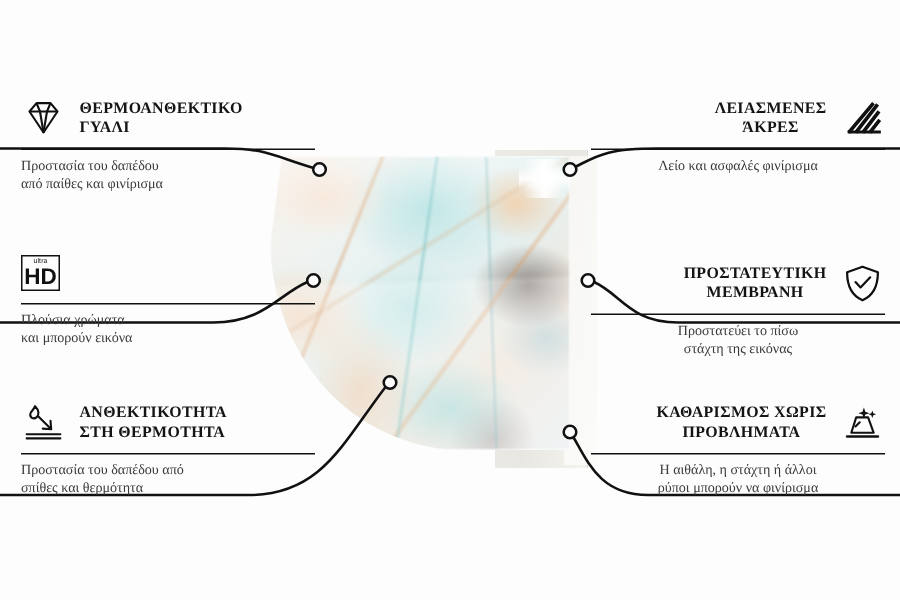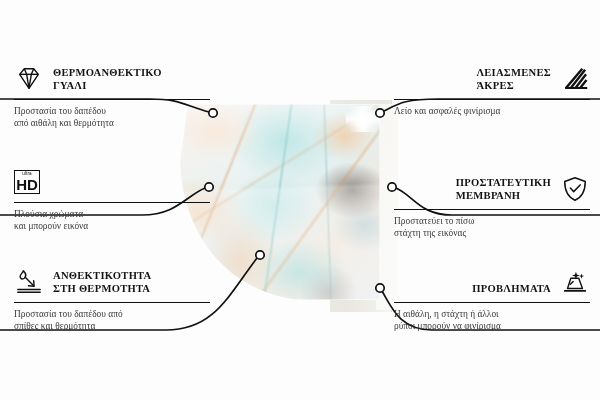--- a/index.html
+++ b/index.html
@@ -71,21 +71,21 @@
       linear-gradient(90deg, rgba(255,255,255,0) 8%, rgba(255,255,255,.95) 50%, rgba(255,255,255,0) 92%),
       linear-gradient(0deg, rgba(255,255,255,0) 18%, rgba(255,255,255,.9) 50%, rgba(255,255,255,0) 82%);
   }
 
   
   .connectors { position:absolute; inset:0; pointer-events:none; }
 
   
   .feature { position:absolute; width:196px; }
   .feature.left  { left:14px;  text-align:left; }
-  .feature.right { right:10px; text-align:left; }
+  .feature.right { right:10px; text-align:center; }
 
   .f-head { display:flex; align-items:center; gap:9px; min-height:30px; }
   .feature.right .f-head { flex-direction:row-reverse; }
   .f-title {
     font-size:10.6px; line-height:13.4px; letter-spacing:.25px;
     color:#141414; font-weight:bold; text-transform:uppercase;
     font-family:"Liberation Serif", serif;
   }
   .f-rule { border:0; border-top:1.6px solid #111; margin:5px 0 5px; width:100%; }
   .f-desc {
@@ -155,21 +155,21 @@
           </svg>
       </span>
       <span class="f-title">
         <span>ΘΕΡΜΟΑΝΘΕΚΤΙΚΟ</span><br>
         <span>ΓΥΑΛΙ</span>
       </span>
     </div>
     <hr class="f-rule">
     <div class="f-desc">
       <span>Προστασία του δαπέδου</span><br>
-      <span>από αιθάλη και θερμότητα</span>
+      <span>από παίθες και φινίρισμα</span>
     </div>
   </div>
 
   <div class="feature left" style="top:167px;">
     <div class="f-head">
       <span class="hd-box">
         <span class="hd-ultra">ultra</span>
         <span class="hd-hd">HD</span>
       </span>
     </div>
@@ -258,21 +258,21 @@
             <g fill="none" stroke="#111" stroke-width="1.5" stroke-linejoin="round" stroke-linecap="round">
           <path d="M8 22 L11.5 11 L20 11 L24 22 Z"></path>
           <path d="M5 24.6 L27 24.6" stroke-width="1.8"></path>
           <path d="M11 17.5 L14 14.5"></path>
           <path d="M17 4 L18 7 L21 8 L18 9 L17 12 L16 9 L13 8 L16 7 Z" fill="#111" stroke="none"></path>
           <path d="M23 6 L23.7 8 L25.7 8.7 L23.7 9.4 L23 11.4 L22.3 9.4 L20.3 8.7 L22.3 8 Z" fill="#111" stroke="none"></path>
         </g>
           </svg>
       </span>
       <span class="f-title">
-        <br>
+        <span>ΚΑΘΑΡΙΣΜΟΣ ΧΩΡΙΣ</span><br>
         <span>ΠΡΟΒΛΗΜΑΤΑ</span>
       </span>
     </div>
     <hr class="f-rule">
     <div class="f-desc">
       <span>Η αιθάλη, η στάχτη ή άλλοι</span><br>
       <span>ρύποι μπορούν να φινίρισμα</span>
     </div>
   </div>
 

